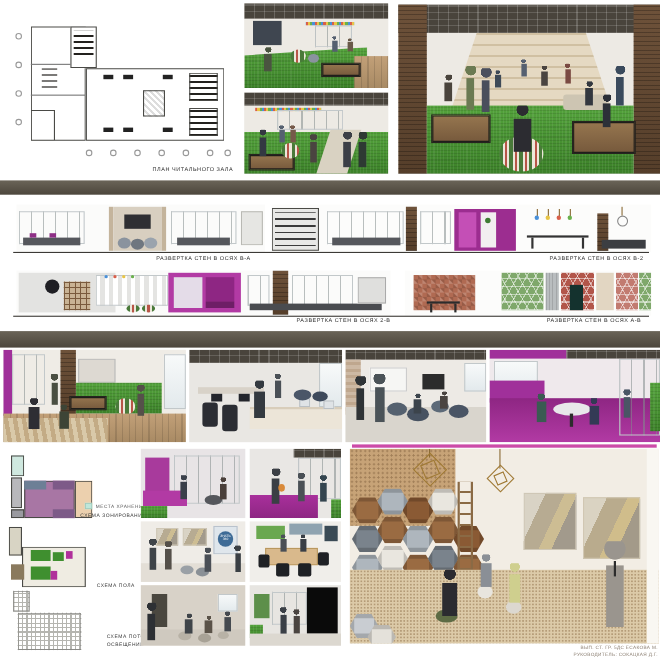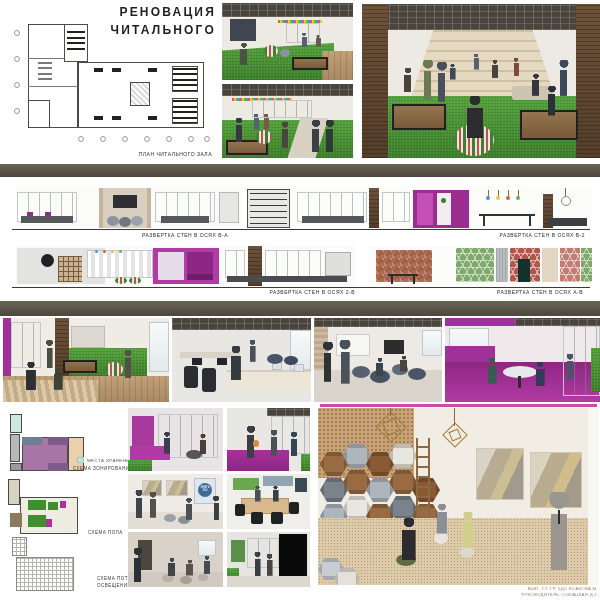--- a/index.html
+++ b/index.html
@@ -35,21 +35,20 @@
   .title{position:absolute;left:40px;top:3px;width:176px;text-align:right;font-size:12px;font-weight:600;letter-spacing:2.2px;color:#1f1f1f;line-height:1.5}
   .credits{position:absolute;left:430px;top:586px;width:168px;text-align:right;font-size:4.3px;letter-spacing:.3px;color:#8b7f72;line-height:1.4}
   .ax{position:absolute;width:4px;height:4px;border:1px solid #999;border-radius:50%;background:#fff}
 </style>
 </head>
 <body>
 
 <div class="board">
 
   <div class="title">
-    <div>РЕНОВАЦИЯ ЧИТАЛЬНОГО</div>
   </div>
 
   <div class="abs" style="left:8px;top:24px;width:204px;height:126px">
     <div class="abs frame" style="left:20px;top:0;width:50px;height:104px;background:#fff"></div>
     <div class="abs" style="left:20px;top:34px;width:50px;height:1px;background:#777"></div>
     <div class="abs" style="left:20px;top:62px;width:50px;height:1px;background:#777"></div>
     <div class="abs stack" style="left:30px;top:38px;width:14px;height:18px;opacity:.6"></div>
     <div class="abs frame" style="left:56px;top:0;width:24px;height:38px;background:#fff"></div>
     <div class="abs stack" style="left:59px;top:4px;width:18px;height:22px"></div>
     <div class="abs frame" style="left:70px;top:38px;width:126px;height:66px;background:#fff"></div>

